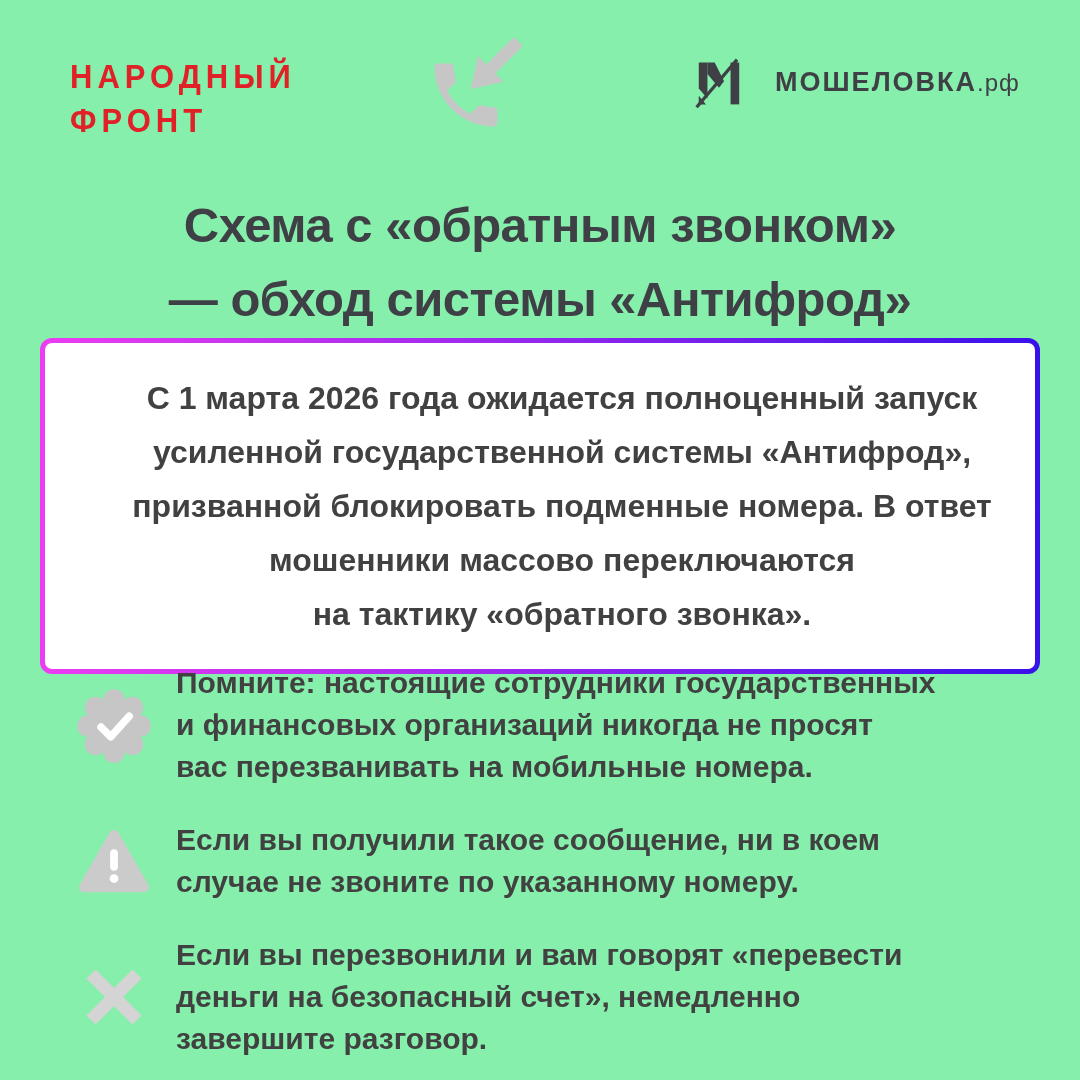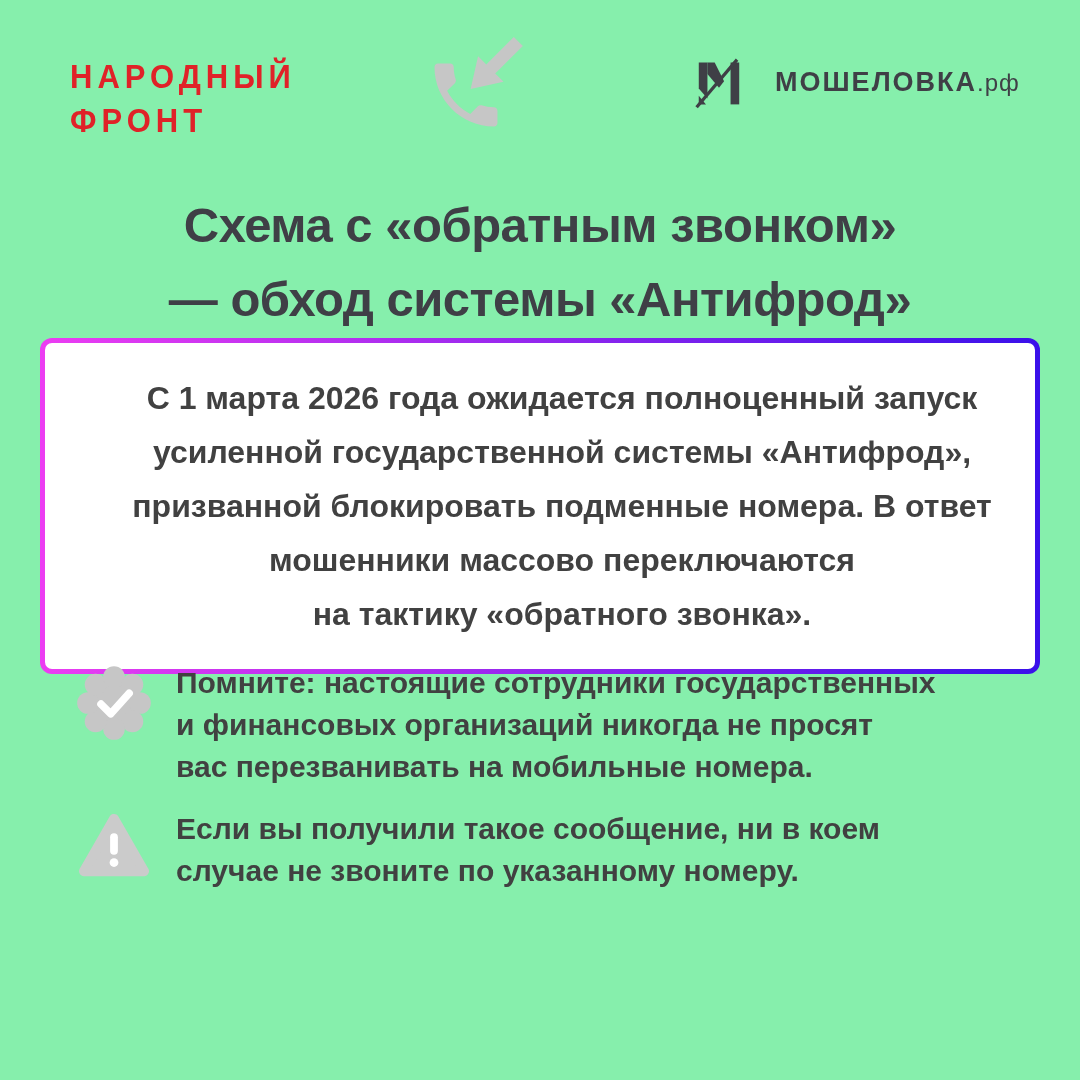--- a/index.html
+++ b/index.html
@@ -100,23 +100,23 @@
   }
 
   
   .tips {
     position: absolute;
     left: 74px; right: 40px; top: 662px;
     list-style: none;
   }
   .tip {
     display: flex;
-    align-items: flex-start;
-  }
-  .tip + .tip { margin-top: 20px; }
+    align-items: center;
+  }
+  .tip + .tip { margin-top: 31px; }
   .tip-icon {
     flex: 0 0 80px;
     display: flex;
     justify-content: center;
   }
   .tip-text {
     margin-left: 22px;
     font-size: 30px;
     line-height: 42px;
     font-weight: 700;
@@ -210,15 +210,28 @@
         <svg class="tri-icon" viewBox="0 0 72 74">
           <path d="M36 9 L67 63 L5 63 Z" fill="currentColor" stroke="currentColor" stroke-width="10" stroke-linejoin="round"></path>
           <rect x="32" y="24" width="8" height="22" rx="4" fill="#ffffff"></rect>
           <circle cx="36" cy="54" r="4.5" fill="#ffffff"></circle>
         </svg>
       </span>
       <p class="tip-text">Если вы получили такое сообщение, ни в коем
 случае не звоните по указанному номеру.</p>
     </li>
 
+    <li class="tip">
+      <span class="tip-icon">
+        <svg class="cross-icon" viewBox="0 0 60 60">
+          <g stroke="currentColor" stroke-width="13">
+            <line x1="7" y1="7" x2="53" y2="53"></line>
+            <line x1="53" y1="7" x2="7" y2="53"></line>
+          </g>
+        </svg>
+      </span>
+      <p class="tip-text">Если вы перезвонили и вам говорят «перевести
+деньги на безопасный счет», немедленно
+завершите разговор.</p>
+    </li>
 
   </ul>
 </div>
 
 </body></html>

